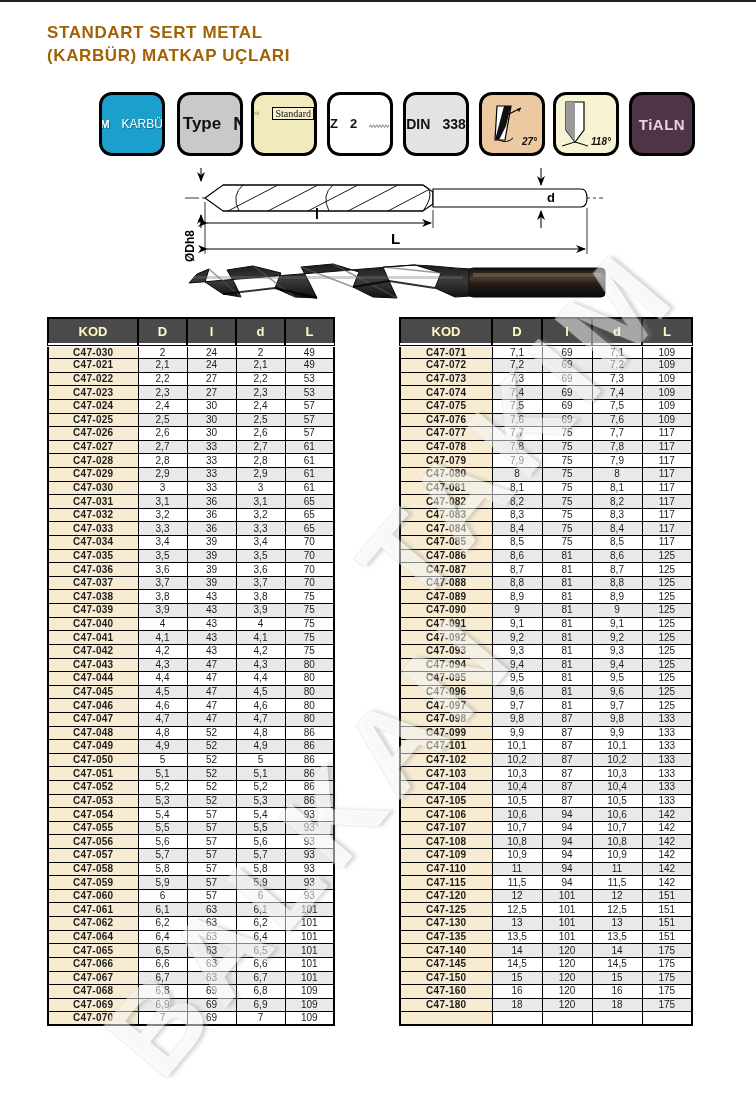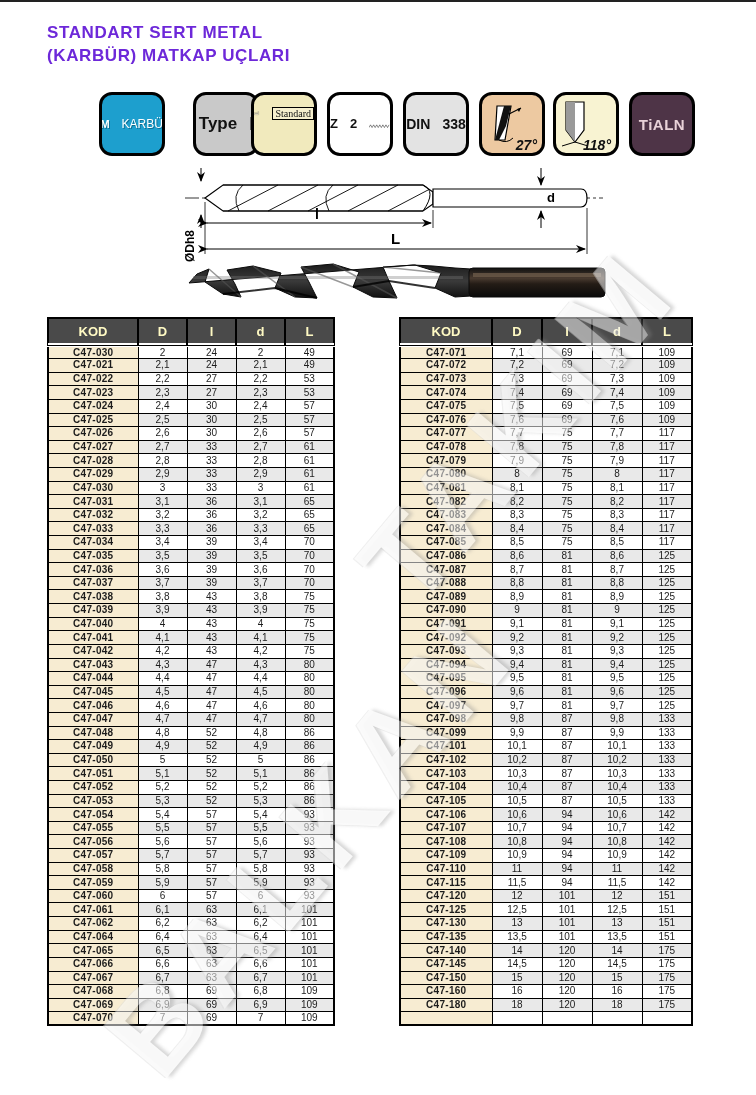--- a/index.html
+++ b/index.html
@@ -5,21 +5,21 @@
   * { margin:0; padding:0; box-sizing:border-box; }
   html,body { background:#fff; }
   #page {
     position:relative; width:756px; height:1095px; background:#ffffff;
     font-family:"Liberation Sans", sans-serif; overflow:hidden;
     border-top:2px solid #222;
   }
   
   #title {
     position:absolute; left:47px; top:20px;
-    font-size:17px; font-weight:bold; color:#6d28d9;
+    font-size:17px; font-weight:bold; color:#a16207;
     letter-spacing:.6px; line-height:1.35;
   }
   
   .badge {
     position:absolute; top:90px; width:66px; height:64px;
     border:3px solid #000; border-radius:13px;
     display:flex; flex-direction:row; align-items:center; justify-content:center;
     text-align:center; overflow:hidden;gap:12px;
   }
   .b-hm { background:#1d9fce; color:#fff; }
@@ -30,21 +30,21 @@
   .b-type .l2 { font-size:18px; font-weight:bold; }
   .b-std { background:#f1eabd; color:#111; justify-content:flex-end; padding-bottom:22px;}
   .b-std .std-label { font-size:10px; border:1px solid #000; background:#f6f0ce; padding:0 2px; font-family:"Liberation Serif",serif;}
   .b-z { background:#ffffff; color:#111; }
   .b-z .l1 { font-size:13px; font-weight:bold; line-height:1.1;}
   .b-z .l2 { font-size:13px; font-weight:bold; line-height:1.1;}
   .b-din { background:#e3e3e3; color:#111; }
   .b-din .l1, .b-din .l2 { font-size:14px; font-weight:bold; line-height:1.15; }
   .b-27 { background:#edc9a1; color:#111; }
   .b-118 { background:#f8f3d2; color:#111; }
-  .angle-label { position:absolute; right:5px; bottom:0; font-size:14px; font-weight:bold; font-style:italic;margin-top:44px;}
+  .angle-label { position:absolute; right:5px; bottom:6px; font-size:10px; font-weight:bold; font-style:italic;margin-top:44px;}
   .b-tialn { background:#4e3447; color:#e9d2d8; }
   .b-tialn .lbl { font-size:15px; font-weight:bold; letter-spacing:.5px; }
   
   #drawing { position:absolute; left:183px; top:164px; }
   
   #photo { position:absolute; left:183px; top:254px; }
   
   .dtable { position:absolute; top:315px; border-collapse:collapse; table-layout:fixed; }
   #table-left  { left:47px;  width:286px; }
   #table-right { left:399px; width:292px; }
@@ -79,21 +79,21 @@
 
   <div id="title">
     <div>STANDART SERT METAL</div>
     <div>(KARBÜR) MATKAP UÇLARI</div>
   </div>
 
   <div class="badge b-hm" style="left:99px;">
     <div class="l1">HM</div>
     <div class="l2">KARBÜR</div>
   </div>
-  <div class="badge b-type" style="left:193px;padding-left:9px;">
+  <div class="badge b-type" style="left:177px;padding-left:9px;">
     <div class="l1">Type</div>
     <div class="l2">N</div>
   </div>
   <div class="badge b-std" style="left:251px;">
     <svg width="50" height="30" viewBox="0 0 50 30">
       <path d="M3,28 V12 l9,7 v-7 l9,7 v-7 l9,7 V4 h6 v24 z" fill="#fdf8dd" stroke="#000" stroke-width="1.3"></path>
       <path d="M5,15 l8,8 M9,13 l10,10 M15,15 l8,8 M21,13 l10,10 M27,15 l8,8 M33,8 l2,2" stroke="#000" stroke-width=".8"></path>
     </svg>
     <div class="std-label">Standard</div>
   </div>

